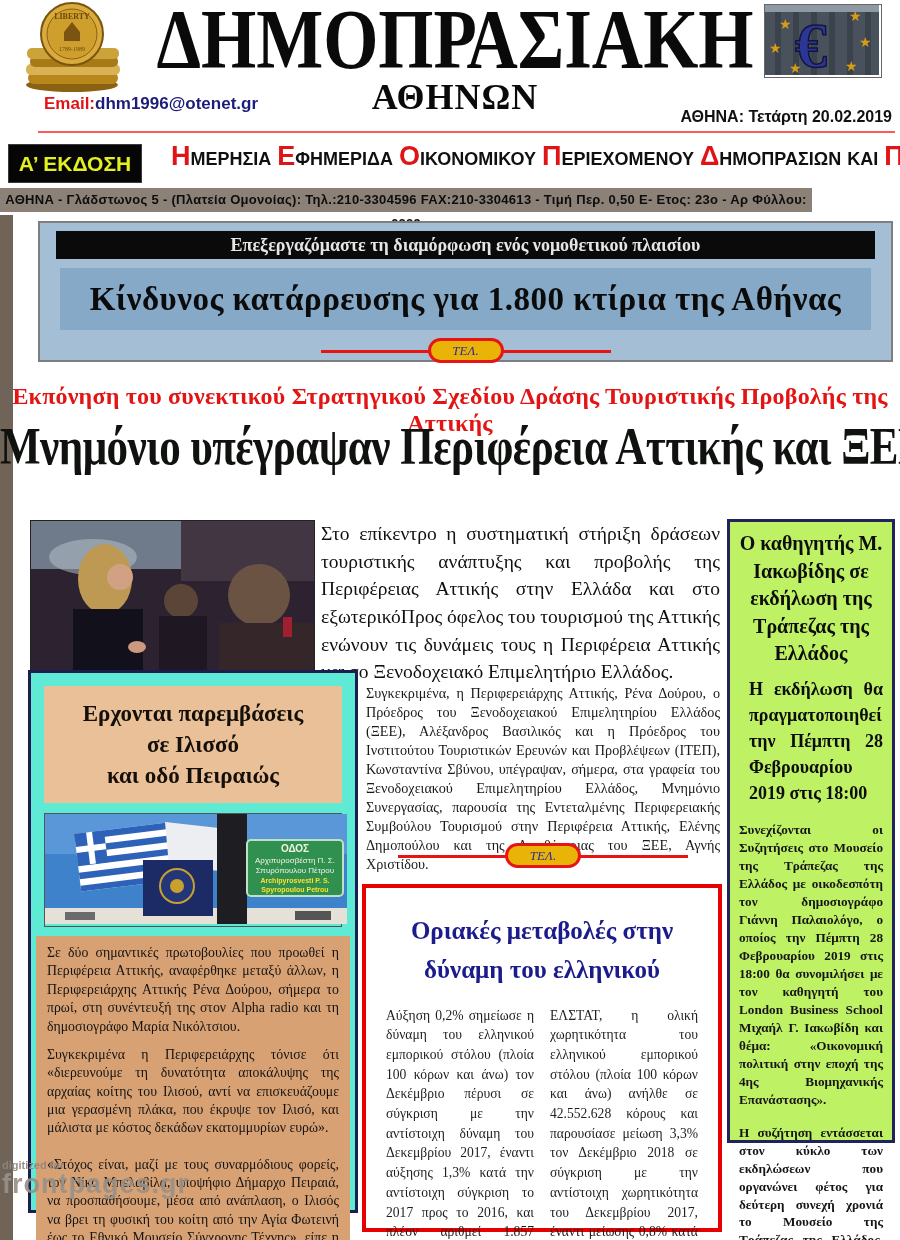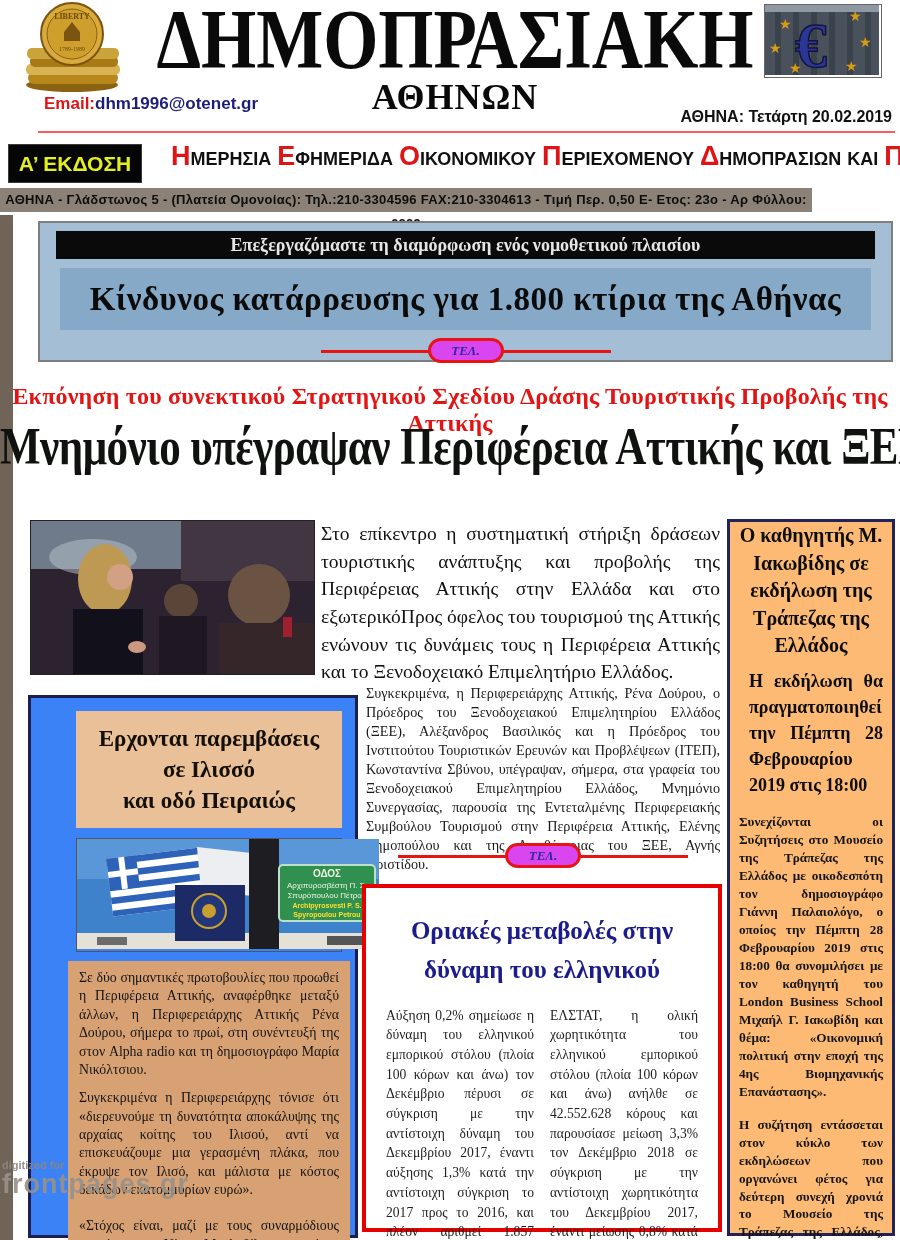--- a/index.html
+++ b/index.html
@@ -36,44 +36,44 @@
               border:2px solid #7e7e7e;box-sizing:border-box;}
   .kicker-bar{margin:8px 16px 0;height:28px;background:#0a0a0a;color:#e5e5e5;font-weight:bold;
               font-size:18px;text-align:center;line-height:28px;}
   .head-strip{margin:9px 20px 8px;height:62px;background:#85a9c7;display:flex;align-items:center;
               justify-content:center;}
   .head-strip .txt{font-weight:bold;font-size:33px;color:#0b0b0b;letter-spacing:0.5px;}
   
   .tel{position:relative;width:290px;height:27px;}
   .tel .line{position:absolute;left:0;right:0;top:12px;height:3px;background:#e81414;}
   .tel .pill{position:absolute;left:50%;top:0;transform:translateX(-50%);width:76px;height:25px;
-             background:#d946ef;border:3px solid #e81414;border-radius:13px;box-sizing:border-box;
-             text-align:center;line-height:19px;font-style:italic;font-weight:bold;font-size:13px;color:#2b2b9e;}
+             background:#eab308;border:3px solid #e81414;border-radius:13px;box-sizing:border-box;
+             text-align:center;line-height:19px;font-style:italic;font-weight:normal;font-size:13px;color:#2b2b9e;}
   .tel-top{margin:6px auto 0;}
   .tel-mid{position:absolute;left:398px;top:843px;}
   
   .red-kicker{position:absolute;left:0;top:383px;width:900px;text-align:center;color:#e31414;
               font-weight:bold;font-size:24px;letter-spacing:0.2px;}
   .main-head{position:absolute;left:0;top:416px;width:900px;text-align:center;color:#0f120f;
              font-weight:bold;font-size:43px;transform:scaleY(1.24);transform-origin:center top;
              letter-spacing:-0.5px;white-space:nowrap;}
   .lead-photo{position:absolute;left:30px;top:520px;width:283px;height:153px;border:1px solid #222;}
   .lead-intro{position:absolute;left:321px;top:520px;width:399px;font-size:19.5px;line-height:1.42;
               text-align:justify;color:#101010;}
   .lead-body{position:absolute;left:366px;top:684px;width:354px;font-size:14.2px;line-height:1.34;
              text-align:justify;color:#191919;}
   
-  .pink-box{position:absolute;left:727px;top:519px;width:168px;height:717px;background:#fdba74;
-            border:3px solid #23235c;box-sizing:border-box;padding:0 9px;}
+  .pink-box{position:absolute;left:727px;top:519px;width:168px;height:624px;background:#bef264;
+            border:3px solid #23235c;box-sizing:border-box;padding:8px 9px;}
   .pink-title{font-weight:bold;font-size:20px;line-height:1.38;text-align:center;color:#0d0d0d;}
   .pink-sub{margin-top:8px;font-weight:bold;font-size:18px;line-height:1.45;text-align:justify;color:#0d0d0d;margin-left:10px;}
   .pink-p{margin-top:15px;font-weight:bold;font-size:13.2px;line-height:1.36;text-align:justify;color:#151515;}
   
-  .tan-box{position:absolute;left:28px;top:695px;width:330px;height:543px;background:#3b82f6;
-           border:3px solid #1d1d50;box-sizing:border-box;padding-left:32px;}
+  .tan-box{position:absolute;left:28px;top:670px;width:330px;height:543px;background:#5eead4;
+           border:3px solid #1d1d50;box-sizing:border-box;}
   .tan-title{margin:13px 13px 0;background:#e9c097;padding:12px 4px;text-align:center;
              font-weight:bold;font-size:23px;line-height:1.35;color:#140f08;}
   .tan-photo{margin:10px 13px 0;height:112px;border:1px solid #555;}
   .tan-body{margin:9px 5px 0;background:#d7a173;padding:8px 11px;}
   .tan-p{font-size:13.8px;line-height:1.33;text-align:justify;color:#141414;margin:0 0 10px;}
   
   .fleet-box{position:absolute;left:362px;top:884px;width:360px;height:348px;background:#fff;
              border:4px solid #e60000;box-sizing:border-box;}
   .fleet-title{margin-top:24px;text-align:center;font-weight:bold;font-size:25px;line-height:1.55;
                color:#1b1b8c;}

